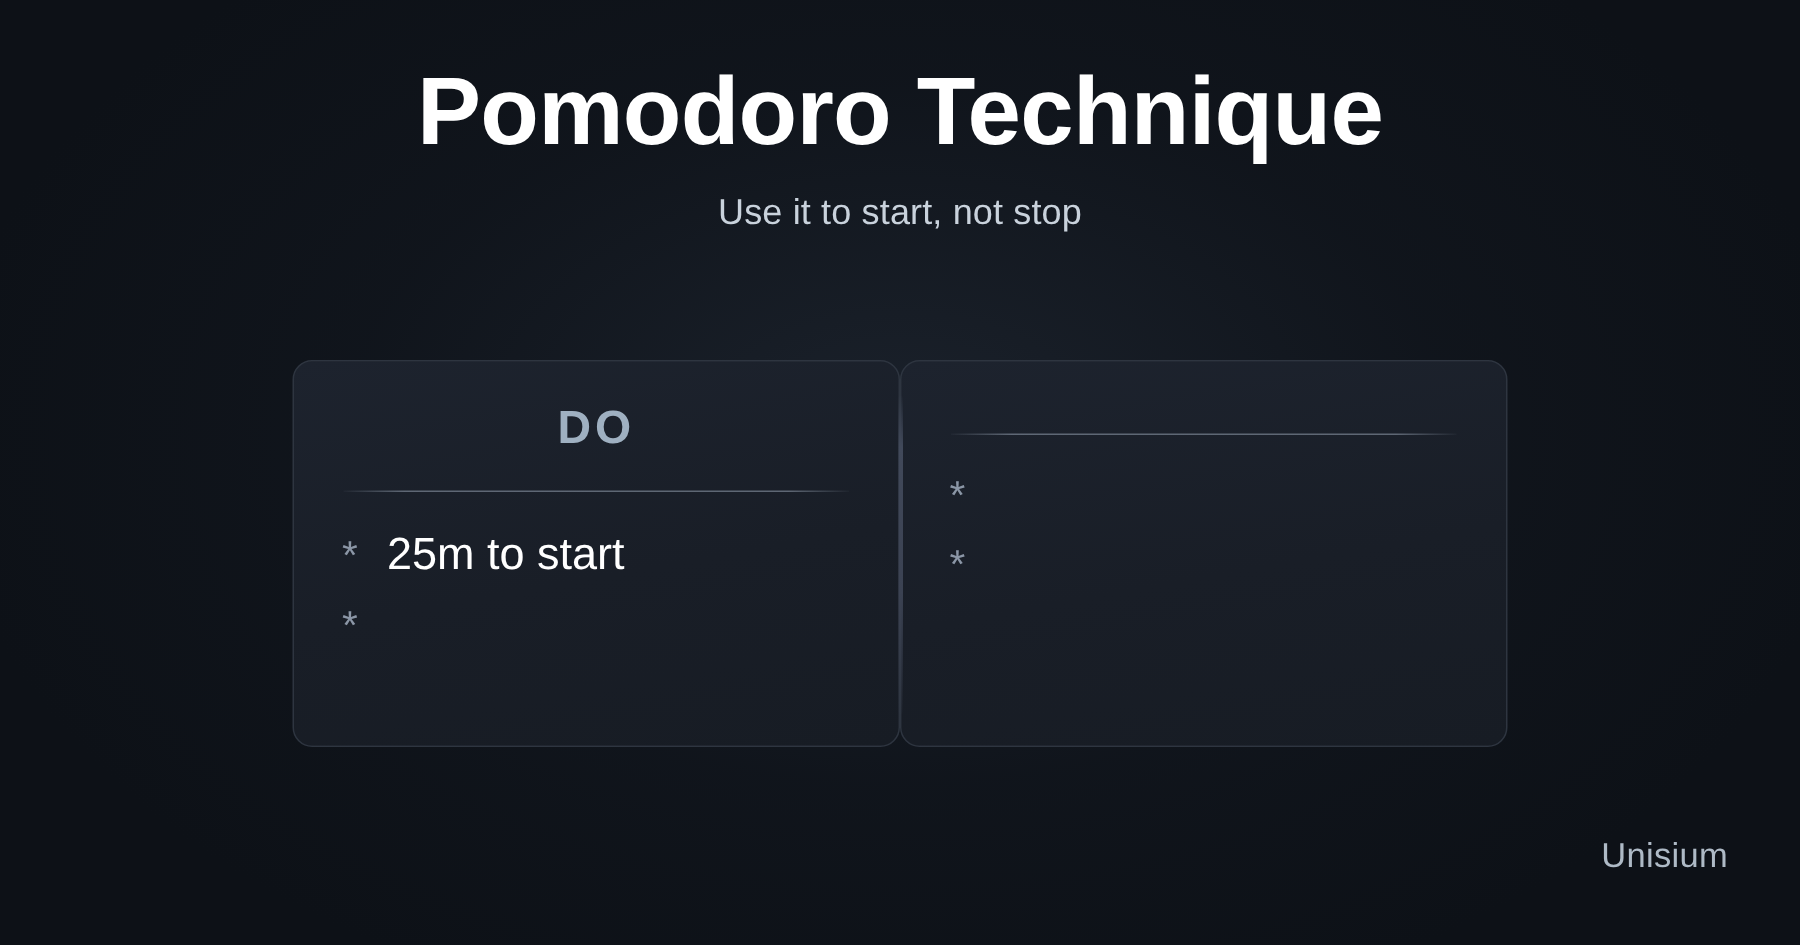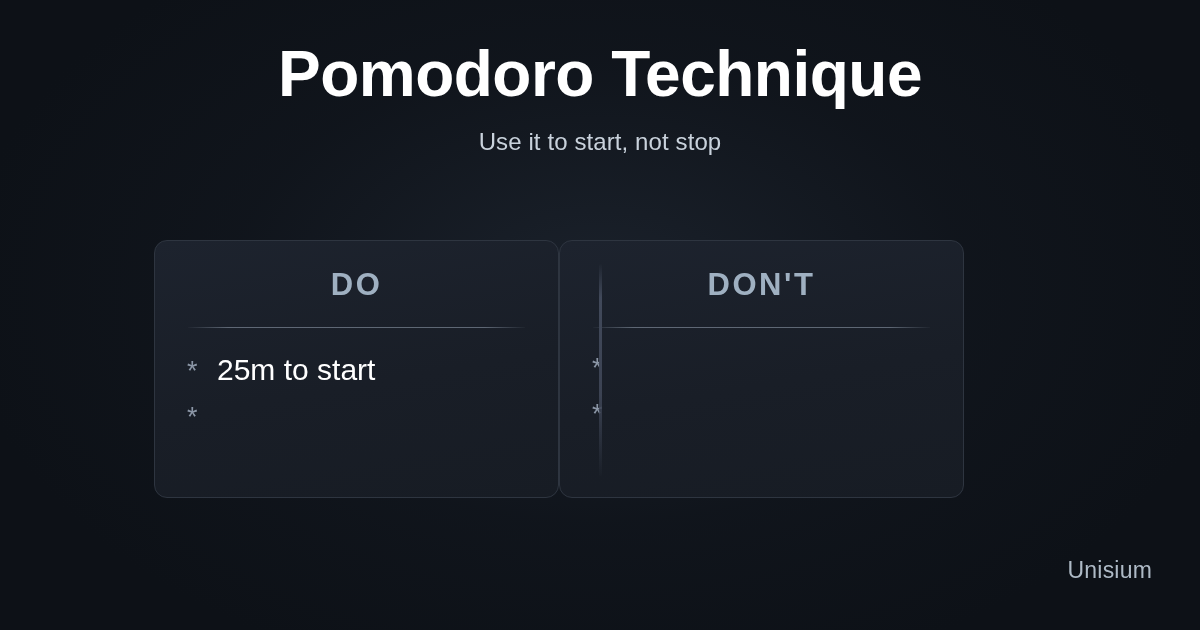--- a/index.html
+++ b/index.html
@@ -54,21 +54,21 @@
 
   
   .cards {
     position: absolute;
     top: 240px;
     left: 154px;
     width: 892px;
     height: 258px;
     display: flex;
     align-items: stretch;
-    justify-content: flex-start;
+    justify-content: center;
   }
 
   .card {
     position: relative;
     width: 405px;
     box-sizing: border-box;
     background: linear-gradient(170deg, #1d232e 0%, #191e27 55%, #171c24 100%);
     border: 1px solid #2e3540;
     border-radius: 13px;
     padding: 26px 32px 20px 32px;
@@ -156,21 +156,20 @@
           <span class="bullet">*</span>
           <span class="item-text">25m to start</span>
         </li>
         <li>
           <span class="bullet">*</span>
         </li>
       </ul>
     </div>
 
     <div class="card">
-      <div class="card-header">DON'T</div>
       <div class="card-divider"></div>
       <ul class="card-list">
         <li>
           <span class="bullet">*</span>
         </li>
         <li>
           <span class="bullet">*</span>
         </li>
       </ul>
     </div>

